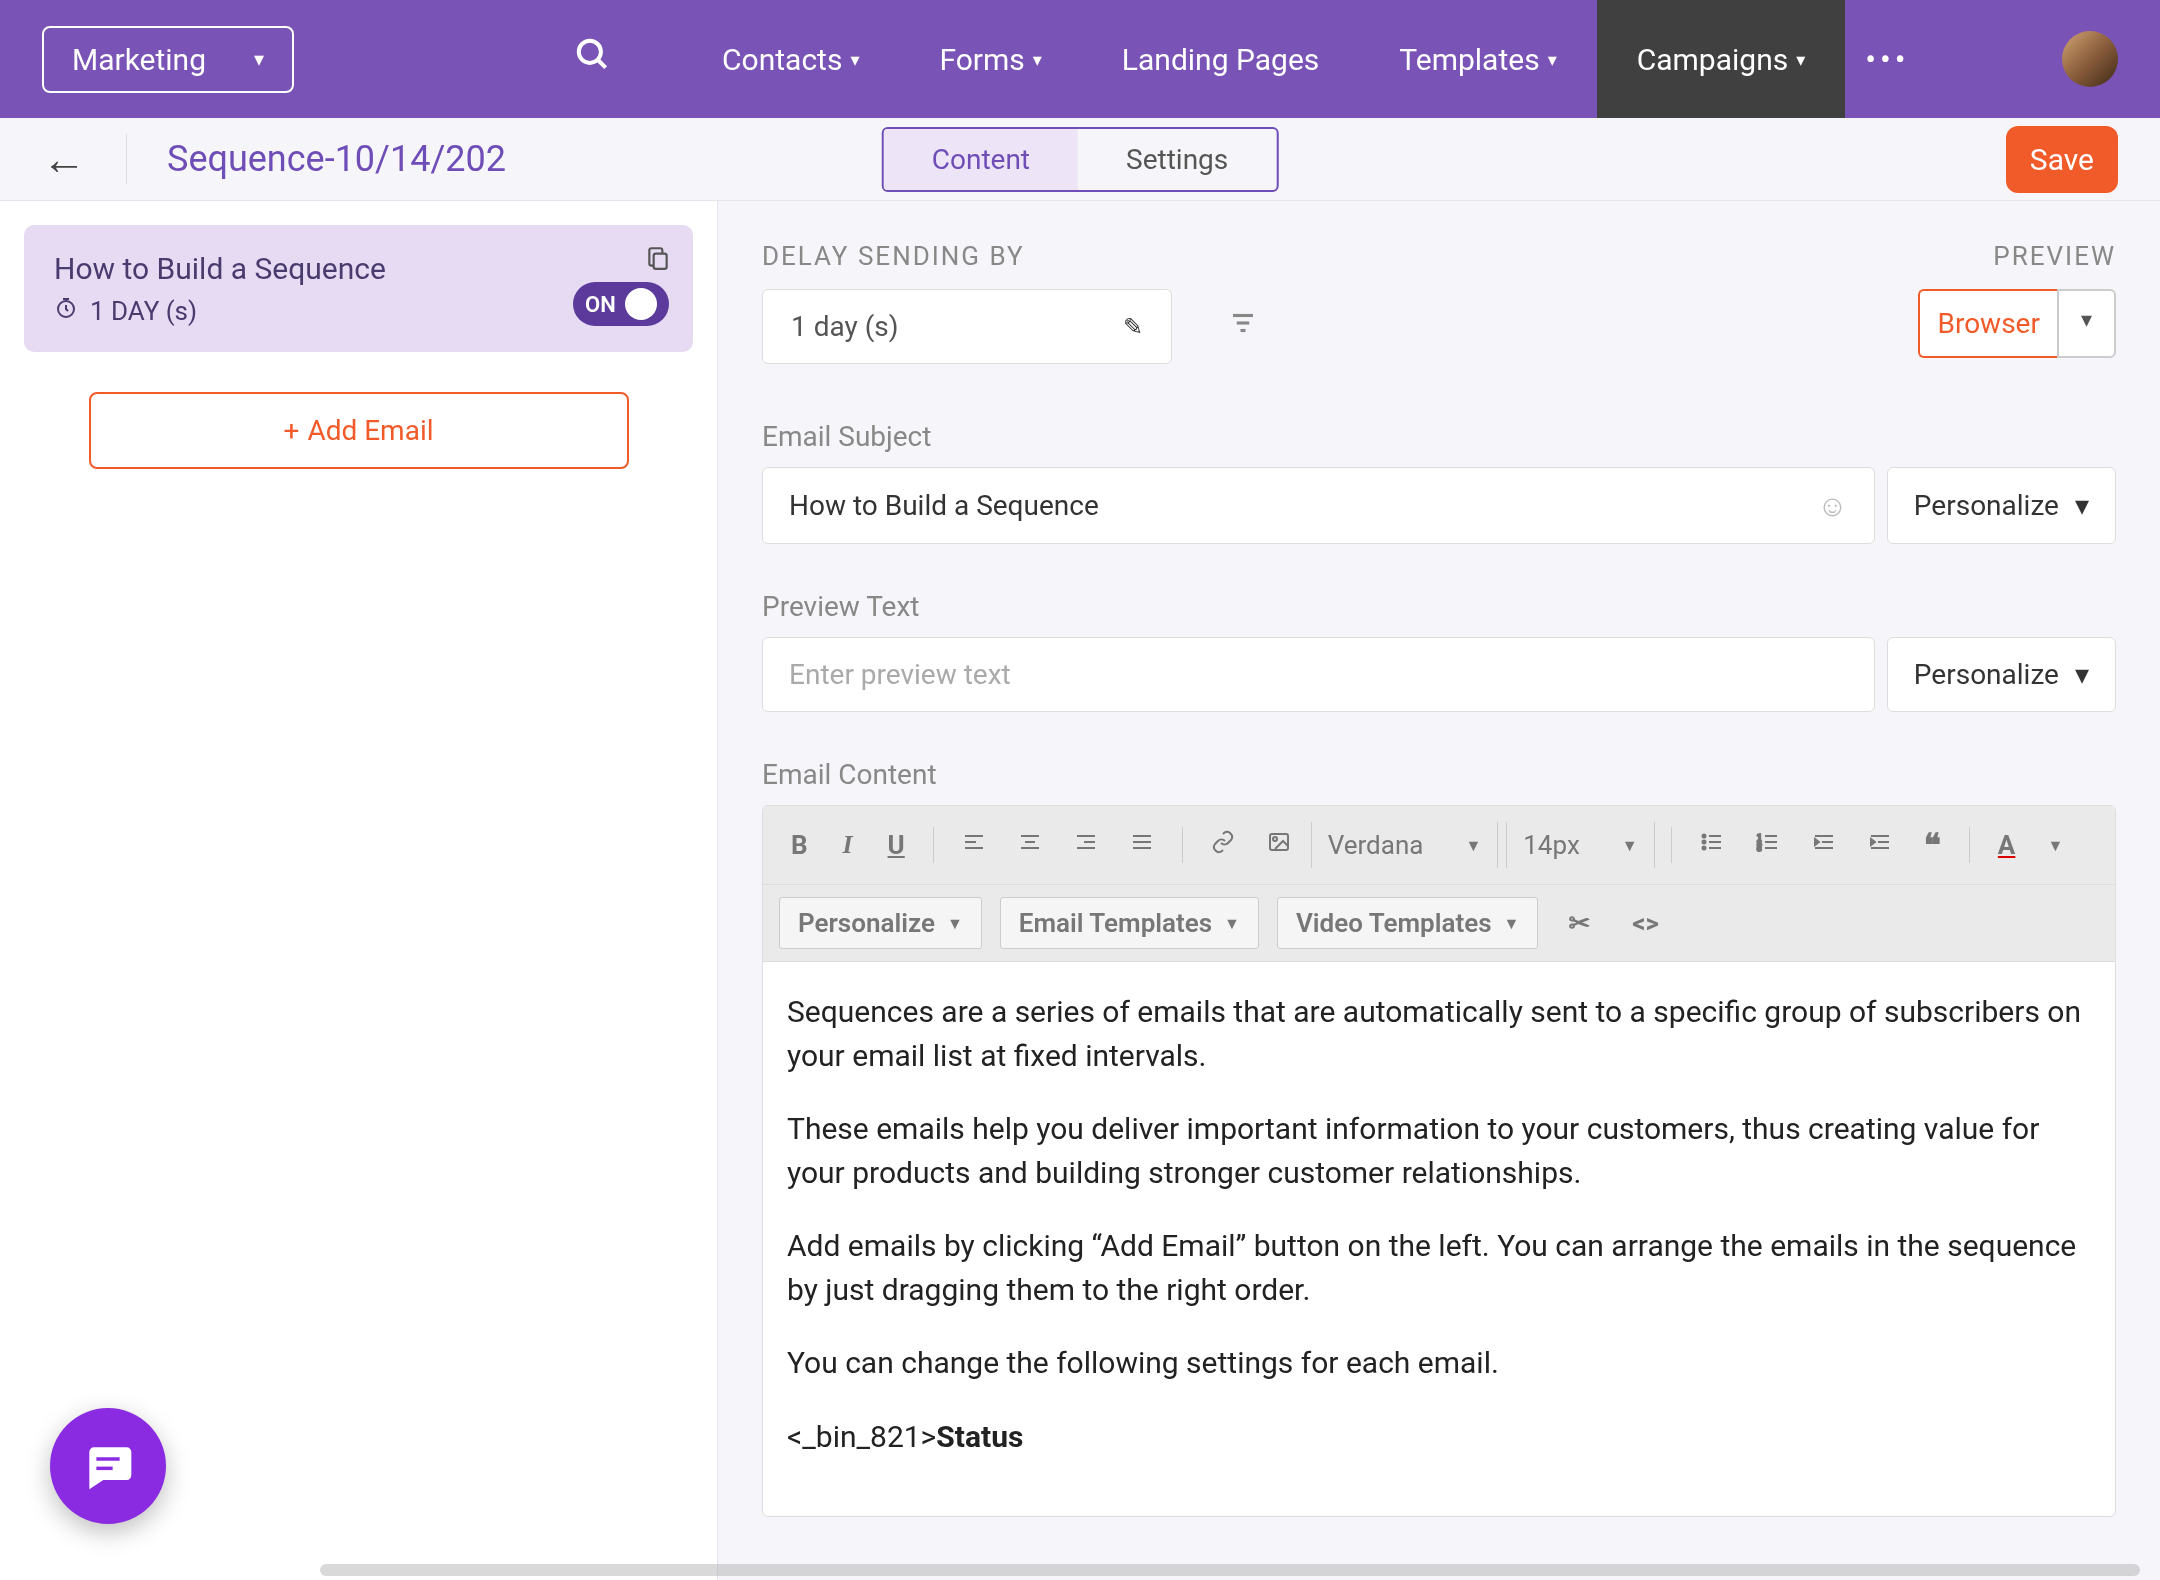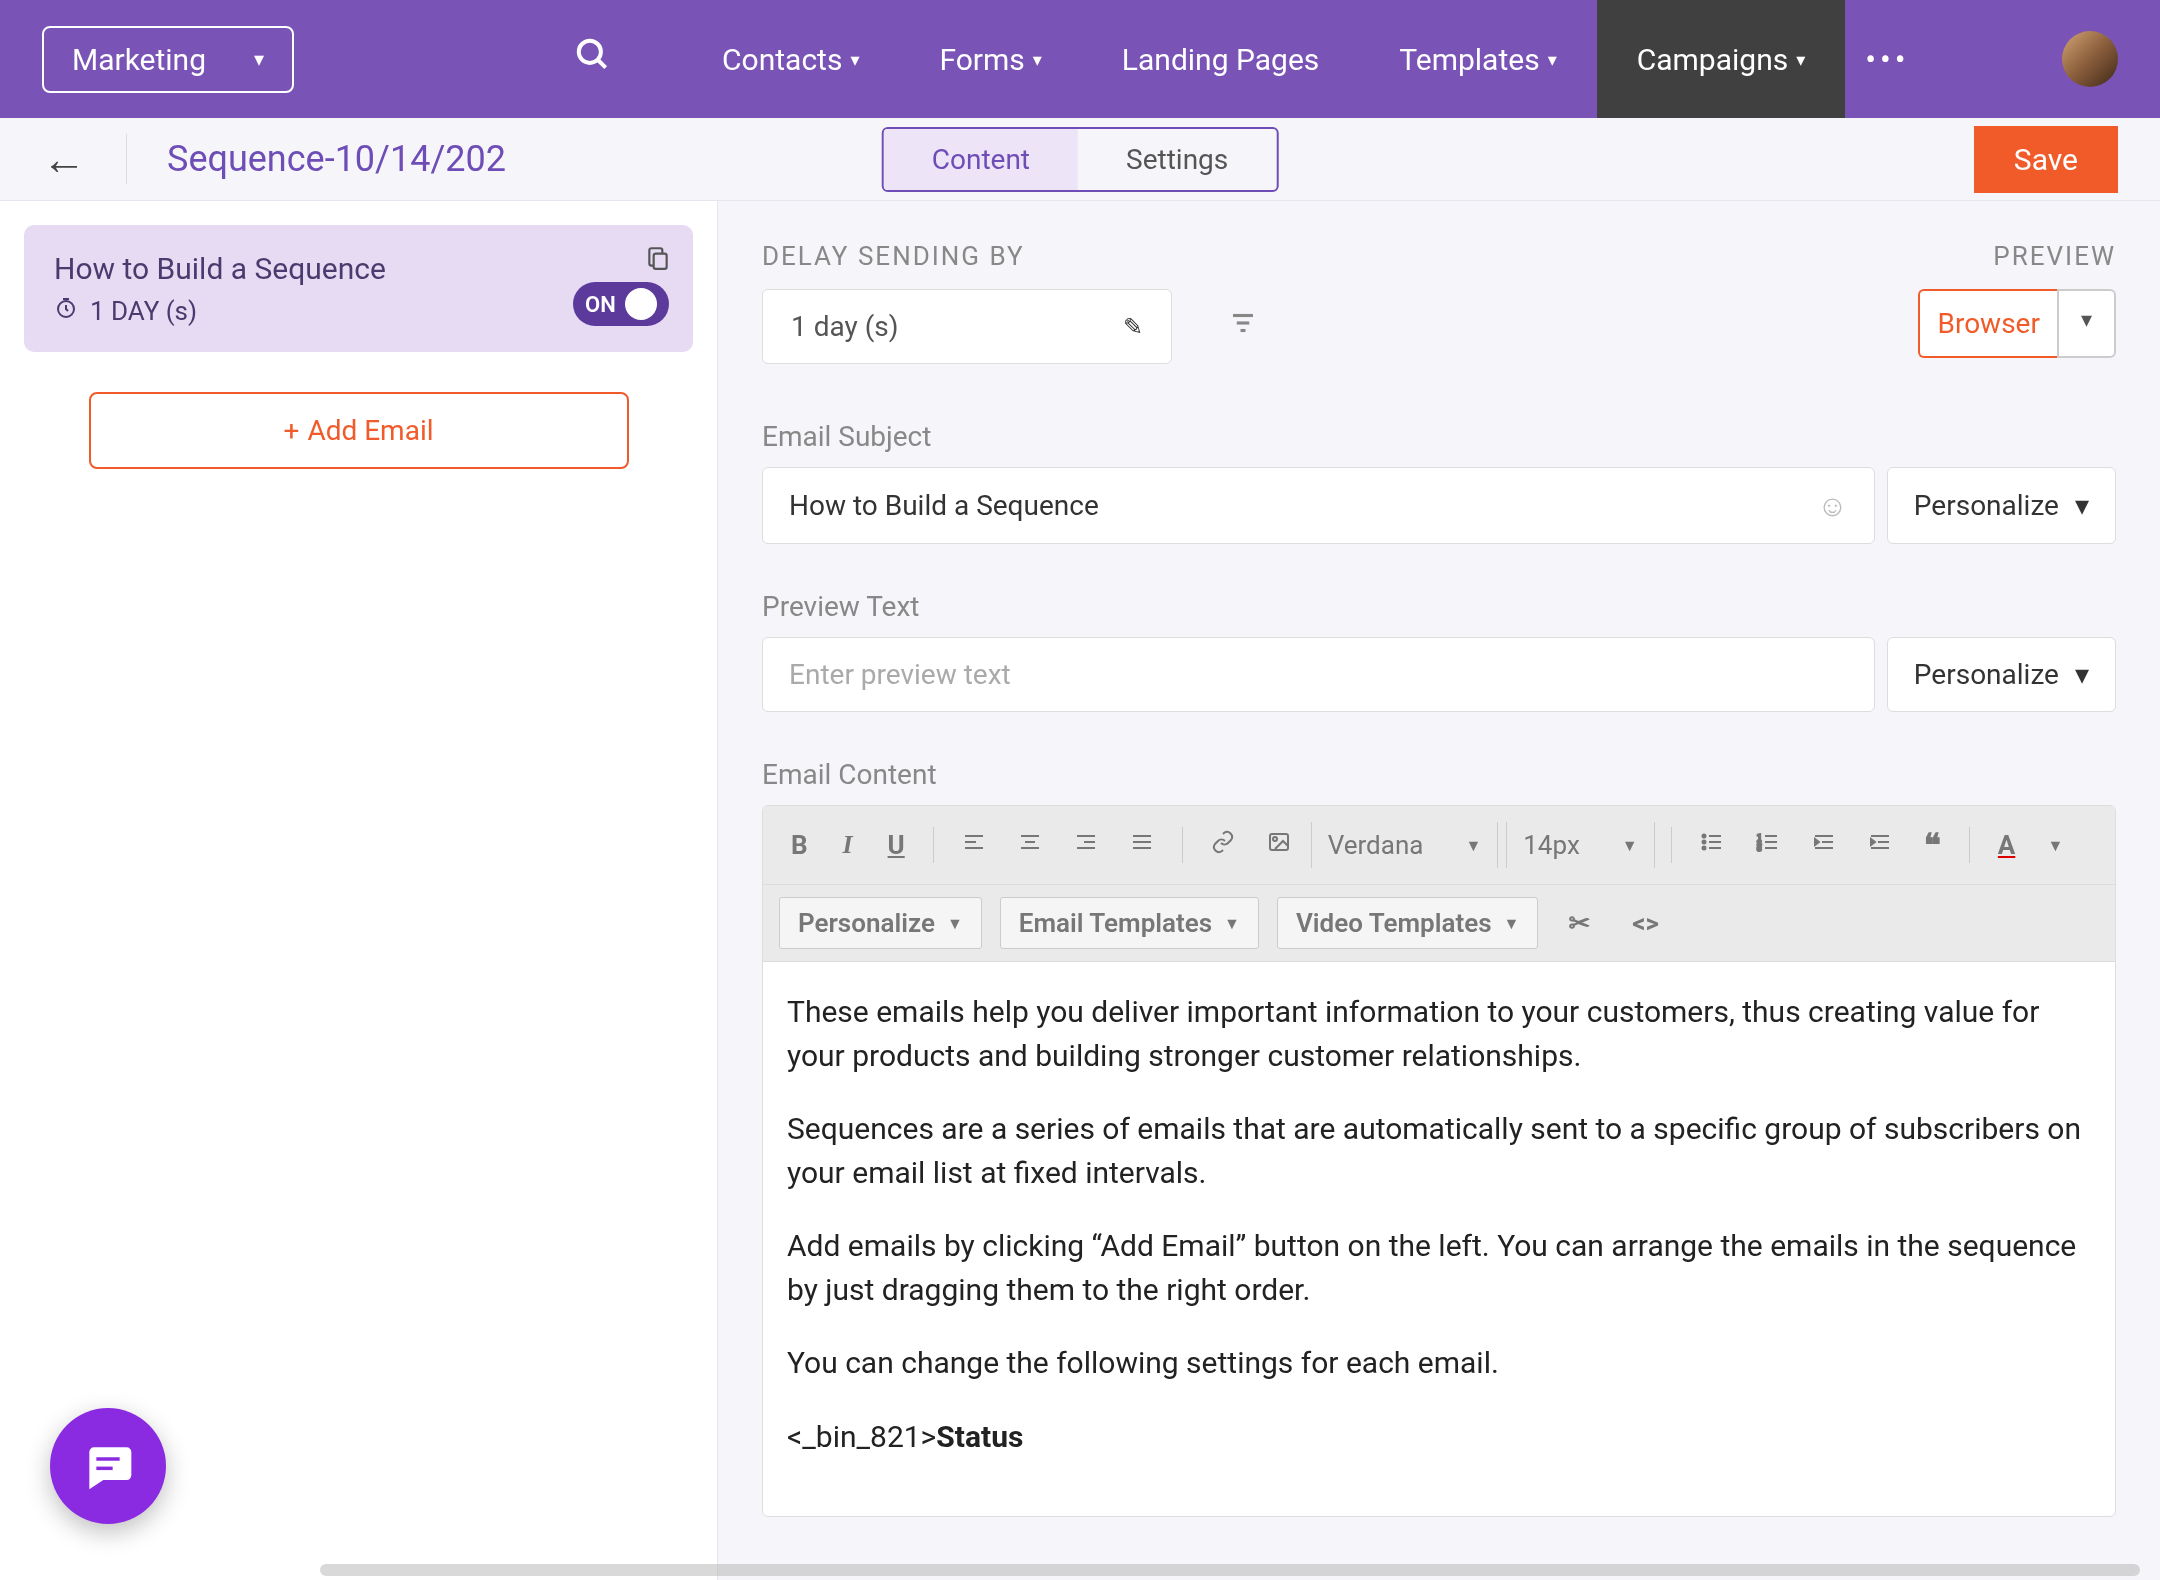--- a/index.html
+++ b/index.html
@@ -17,21 +17,21 @@
 .more-icon { color: #fff; font-size: 32px; letter-spacing: 4px; margin-left: 20px; cursor: pointer; }
 .avatar { width: 56px; height: 56px; border-radius: 50%; background: linear-gradient(135deg,#d4a574 0%, #8b5e3c 50%, #3d2817 100%); margin-left: auto; cursor: pointer; }
 
 
 .subhead { height: 82px; display: flex; align-items: center; padding: 0 42px; background: #f6f6fa; position: relative; }
 .back-arrow { font-size: 44px; color: #444; cursor: pointer; padding-right: 40px; margin-right: 40px; border-right: 1px solid #ddd; height: 50px; display: flex; align-items: center; }
 .seq-title { color: #6f4db7; font-size: 36px; font-weight: 400; }
 .tabgroup { position: absolute; left: 50%; transform: translateX(-50%); display: flex; border: 2px solid #6f4db7; border-radius: 6px; overflow: hidden; }
 .tab { padding: 14px 48px; font-size: 28px; color: #555; cursor: pointer; }
 .tab.active { background: #ede5f7; color: #6f4db7; }
-.save-btn { margin-left: auto; background: #f15a29; color: #fff; font-size: 30px; padding: 16px 40px; border-radius: 0; cursor: pointer; border: none; }
+.save-btn { margin-left: auto; background: #f15a29; color: #fff; font-size: 30px; padding: 16px 24px; border-radius: 12px; cursor: pointer; border: none; }
 
 
 .body { display: flex; height: calc(100% - 200px); border-top: 1px solid #e5e5ee; }
 .sidebar { width: 718px; background: #fff; padding: 24px; border-right: 1px solid #e5e5ee; }
 .email-card { background: #e6dbf3; border-radius: 10px; padding: 26px 30px; position: relative; margin-bottom: 40px; }
 .email-card .copy-icon { position: absolute; top: 18px; right: 22px; color: #555; font-size: 28px; cursor: pointer; }
 .email-card-title { color: #4a3b6e; font-size: 30px; margin-bottom: 10px; }
 .email-card-meta { display: flex; align-items: center; gap: 12px; color: #4a3b6e; font-size: 26px; }
 .clock-icon { font-size: 24px; }
 .toggle { position: absolute; right: 24px; bottom: 26px; width: 96px; height: 44px; background: #5b3a9c; border-radius: 22px; display: flex; align-items: center; padding: 0 12px; cursor: pointer; justify-content: space-between;}
@@ -308,22 +308,22 @@
               <span class="caret" style="font-size:16px;">▼</span>
             </div>
           <div class="tdrop">
               <span>Video Templates</span>
               <span class="caret" style="font-size:16px;">▼</span>
             </div>
           <span class="tbtn">✂</span>
           <span class="tbtn">&lt;&gt;</span>
         </div>
         <div class="editor-content">
+          <p>Sequences are a series of emails that are automatically sent to a specific group of subscribers on your email list at fixed intervals.</p>
           <p>These emails help you deliver important information to your customers, thus creating value for your products and building stronger customer relationships.</p>
-          <p>Sequences are a series of emails that are automatically sent to a specific group of subscribers on your email list at fixed intervals.</p>
           <p>Add emails by clicking “Add Email” button on the left. You can arrange the emails in the sequence by just dragging them to the right order.</p>
           <p>You can change the following settings for each email.</p>
           <p>&lt;_bin_821&gt;<strong>Status</strong></p>
         </div>
       </div>
     </div>
 
   </div>
 </div>
 

